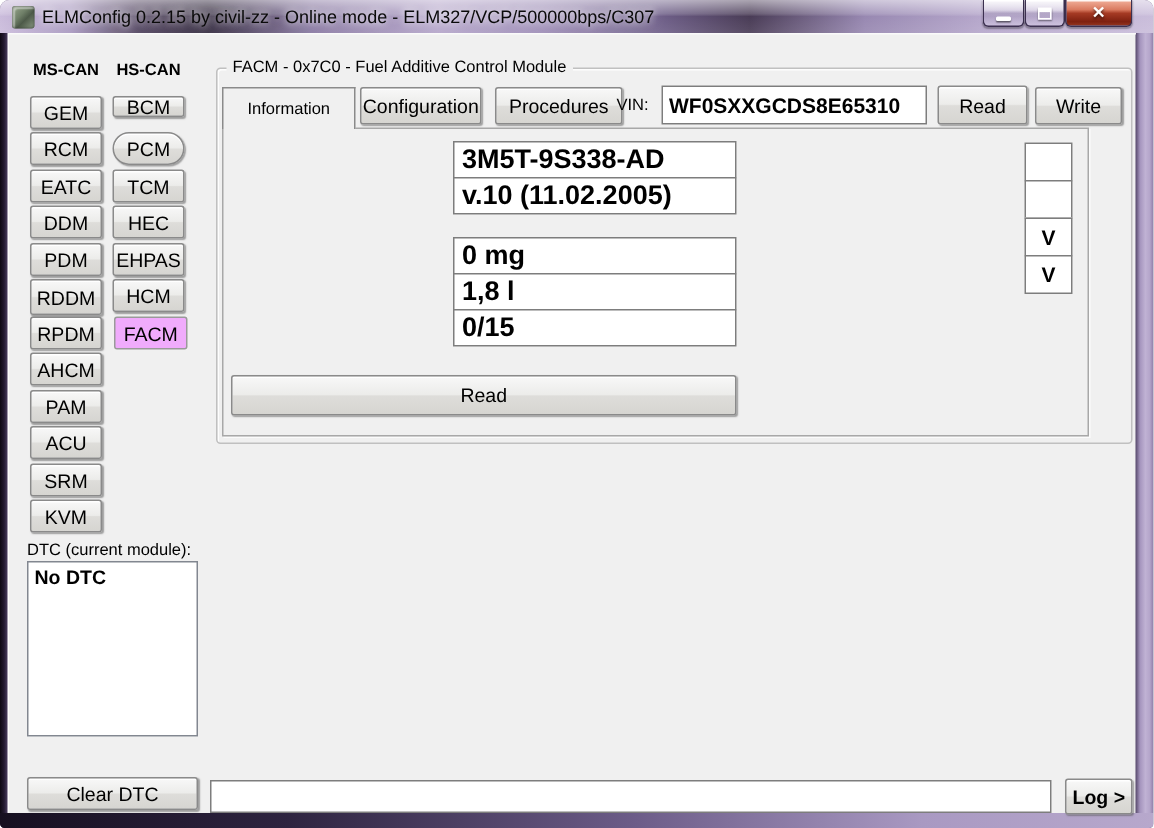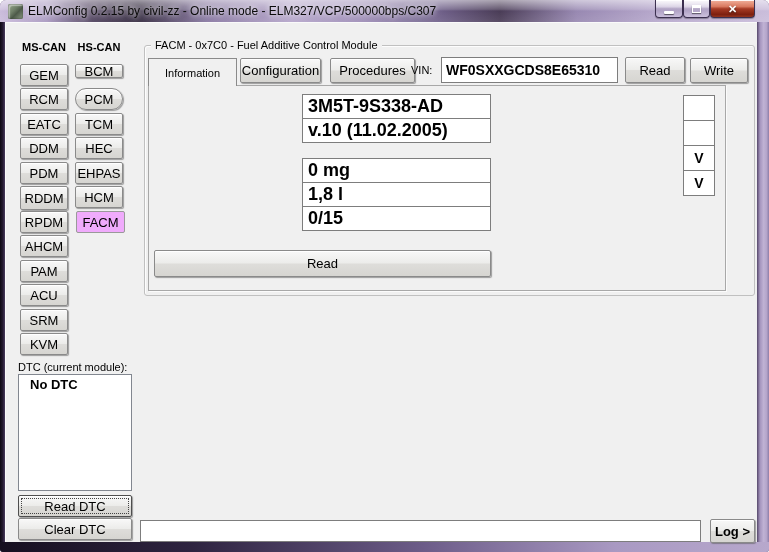--- a/index.html
+++ b/index.html
@@ -51,21 +51,21 @@
   .panel{position:absolute;box-sizing:border-box;border:1px solid #a8a8a8;background:#f0f0f0;z-index:1;
     box-shadow:1px 1px 0 #fbfbfb;}
   .vbox{position:absolute;box-sizing:border-box;background:#fff;border:1px solid #7d7d7d;z-index:2;
     font-weight:bold;font-size:18px;line-height:23px;padding-left:5px;white-space:nowrap;overflow:hidden;}
   .fbox{position:absolute;box-sizing:border-box;background:#fff;border:1px solid #7d7d7d;z-index:2;
     font-weight:bold;font-size:14px;line-height:24px;text-align:center;}
   .tinput{position:absolute;box-sizing:border-box;background:#fff;border:1px solid #7d7d7d;
     font-family:"Liberation Sans",sans-serif;padding:0 4px;margin:0;}
   .vin-input{font-weight:bold;font-size:14px;}
   .listbox{position:absolute;box-sizing:border-box;background:#fff;border:1px solid #828790;}
-  .list-item{font-weight:bold;font-size:13px;padding:2px 11px;}
+  .list-item{font-weight:bold;font-size:13px;padding:2px 4px;}
   .btn.focused{border-color:#4e4e4e;outline:1px dotted #444;outline-offset:-4px;}
 </style>
 </head>
 <body>
 
 <div id="win">
 
   <div class="titlebar">
     <div class="app-icon"></div>
     <div class="title-text">ELMConfig 0.2.15 by civil-zz - Online mode - ELM327/VCP/500000bps/C307</div>
@@ -145,18 +145,17 @@
   <div class="fbox" style="left:683px;top:120px;width:32px;height:26px;"></div>
   <div class="fbox" style="left:683px;top:145px;width:32px;height:26px;">V</div>
   <div class="fbox" style="left:683px;top:170px;width:32px;height:26px;">V</div>
 
   <div class="btn" style="left:154px;top:250px;width:337px;height:27px;z-index:2;">Read</div>
 
   <div class="lbl" style="left:18px;top:361px;">DTC (current module):</div>
   <div class="listbox" style="left:18px;top:374px;width:114px;height:117px;">
     <div class="list-item">No DTC</div>
   </div>
-  <div class="btn focused" style="left:18px;top:495px;width:114px;height:22px;">Read DTC</div>
   <div class="btn" style="left:18px;top:518px;width:114px;height:22px;">Clear DTC</div>
 
   <input class="tinput" style="left: 140px; top: 520px; width: 561px; height: 22px; font-size: 12px;" value="">
   <div class="btn" style="left:710px;top:519px;width:45px;height:24px;font-weight:bold;">Log &gt;</div>
 </div>
 
 </body></html>

